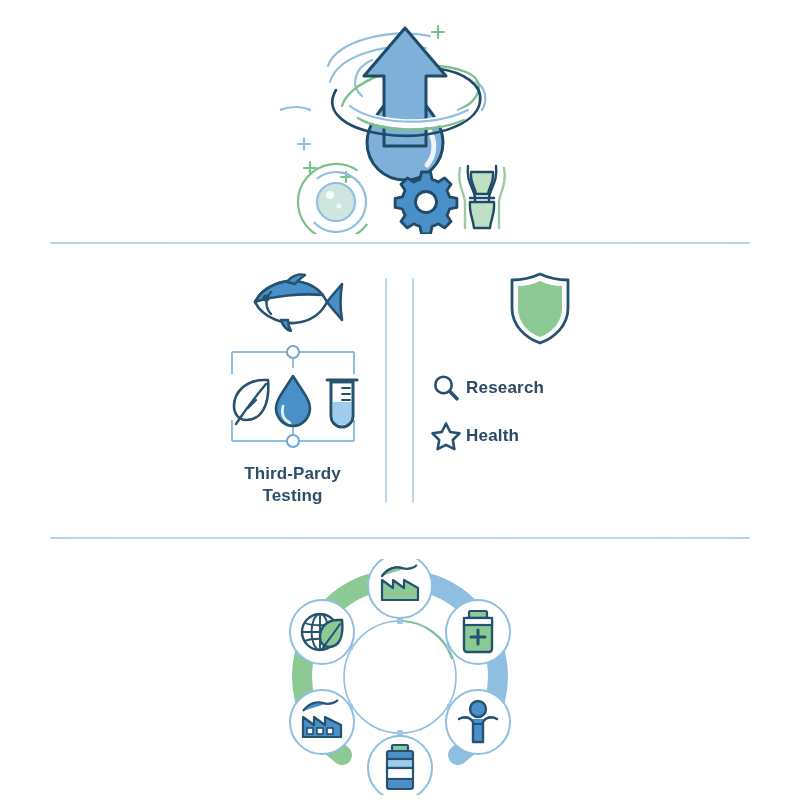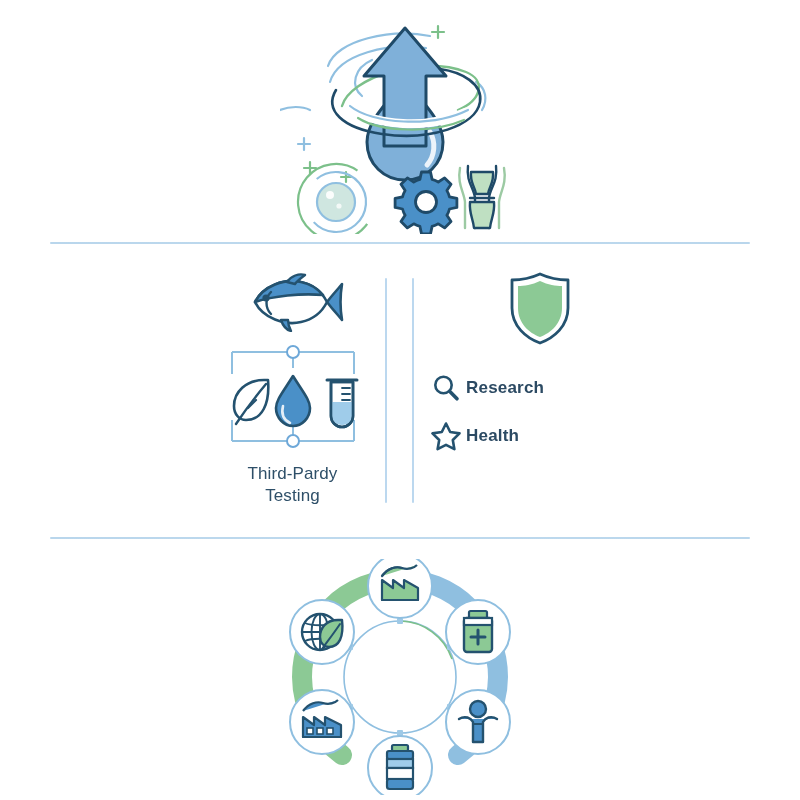--- a/index.html
+++ b/index.html
@@ -36,21 +36,21 @@
   
   #testing-column{
     position:absolute;left:205px;top:26px;width:175px;
     display:flex;flex-direction:column;align-items:center;
   }
   #testing-caption{
     margin-top:10px;
     text-align:center;
     color:#2e4f68;
     font-size:17px;
-    font-weight:normal;
+    font-weight:bold;
     line-height:1.28;
     letter-spacing:.1px;
   }
   #testing-caption .l2{display:block;text-align:center;}
 
   #benefits-column{
     position:absolute;left:425px;top:26px;width:230px;
   }
   #shield-holder{width:100%;display:flex;justify-content:center;margin-bottom:18px;}
   .benefit-row{

